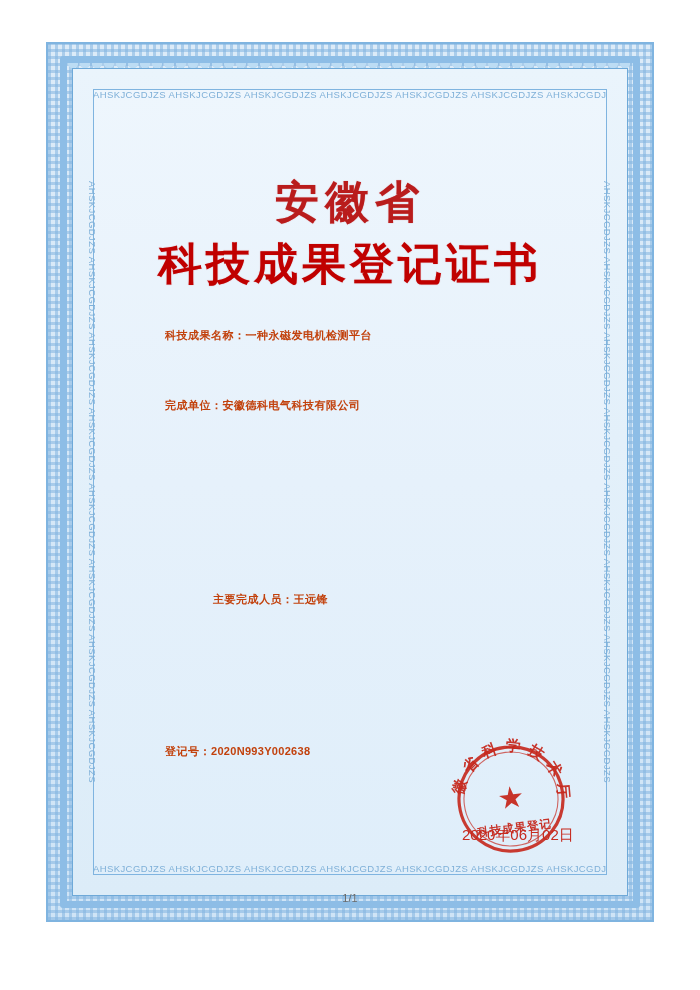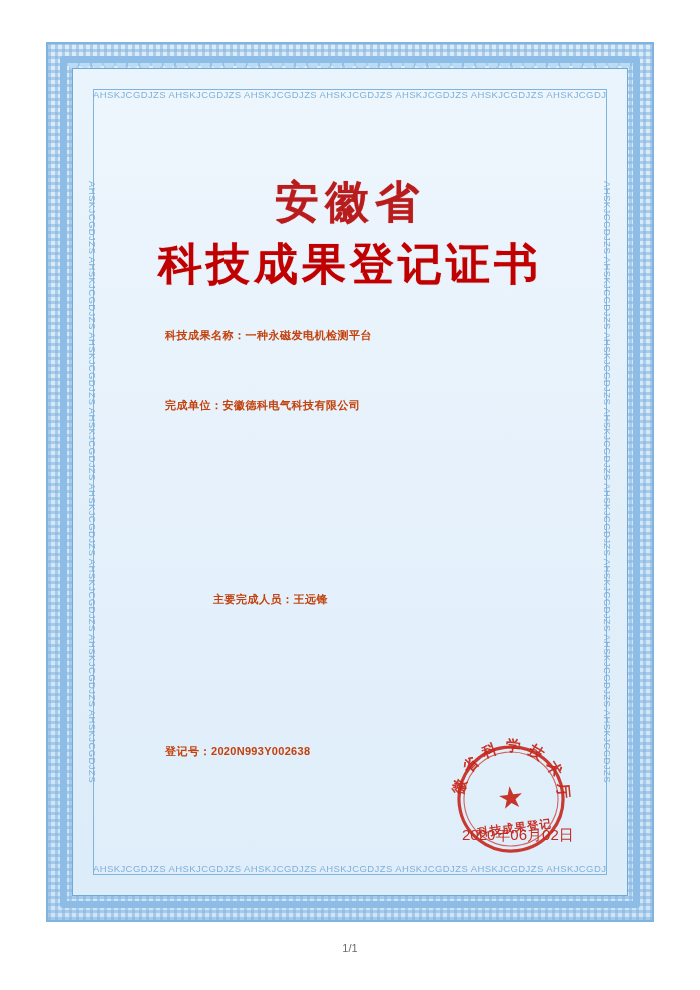--- a/index.html
+++ b/index.html
@@ -188,21 +188,21 @@
     font-family: "Liberation Sans", sans-serif;
     font-size: 15px;
     color: #c62a1f;
     letter-spacing: 0;
     white-space: nowrap;
   }
 
   
   .page-number {
     position: absolute;
-    left: 0; top: 942px;
+    left: 0; top: 892px;
     width: 700px;
     text-align: center;
     font-family: "Liberation Sans", sans-serif;
     font-size: 11px;
     color: #6b6b6b;
   }
 </style>
 </head>
 <body>
 

